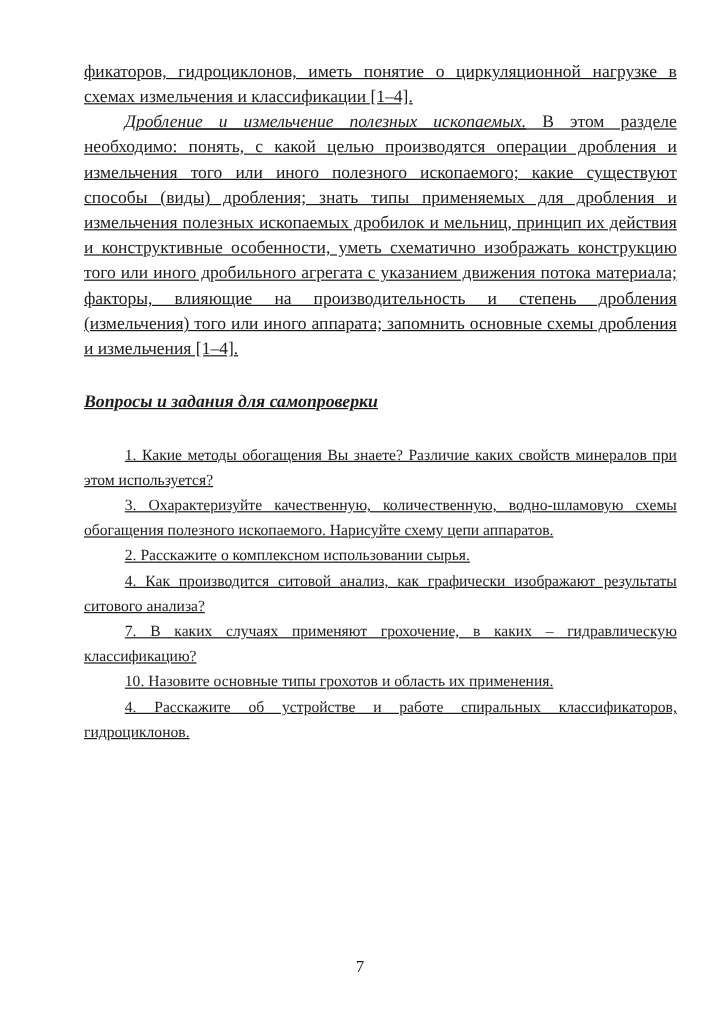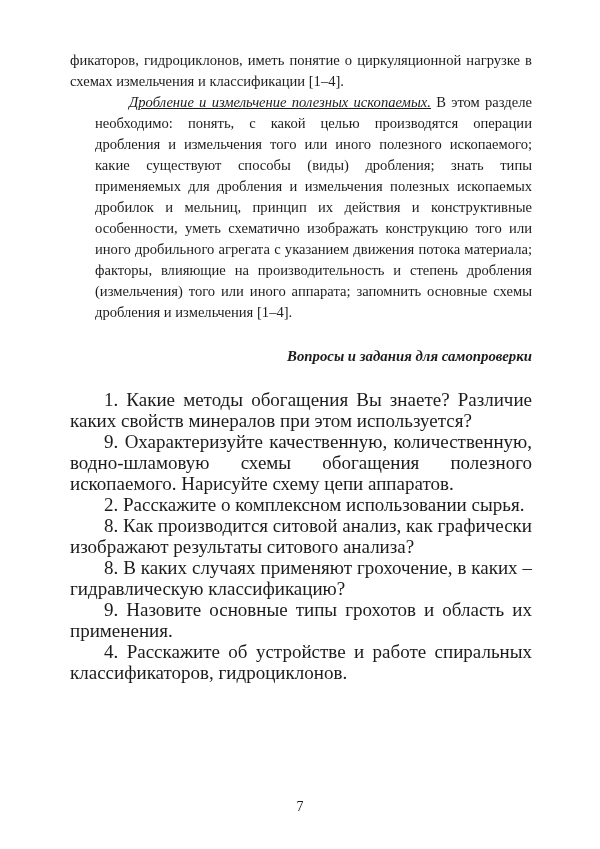--- a/index.html
+++ b/index.html
@@ -16,47 +16,47 @@
     overflow: hidden;
   }
   .page {
     position: absolute;
     top: 0;
     left: 0;
     width: 600px;
     height: 849px;
     background: #ffffff;
     box-sizing: border-box;
-    padding: 50px 68px 0 70px;
+    padding: 50px 36px 0 70px;
+    text-decoration: underline;
   }
   .para {
     margin: 0;
     font-size: 14.6px;
     line-height: 21px;
     text-align: justify;
   }
   .indent {
     text-indent: 34px;
-    margin-left: 25px;
   }
   .lead {
     font-style: italic;
     text-decoration: underline;
   }
   .heading {
     margin: 23px 0 22px 0;
     font-size: 14.8px;
     font-weight: bold;
     font-style: italic;
-    text-align: right;
+    text-align: left;
     line-height: 21px;
   }
   .question {
     margin: 0;
-    font-size: 19px;
+    font-size: 13px;
     line-height: 21px;
     text-align: justify;
     text-indent: 34px;
   }
   .page-number {
     position: absolute;
     bottom: 34px;
     left: 0;
     right: 0;
     text-align: center;
@@ -69,22 +69,22 @@
 
 <div class="page">
 
   <p class="para">фикаторов, гидроциклонов, иметь понятие о циркуляционной нагрузке в схемах измельчения и классификации [1–4].</p>
 
   <p class="para indent"><span class="lead">Дробление и измельчение полезных ископаемых.</span><span> В этом разделе необходимо: понять, с какой целью производятся операции дробления и измельчения того или иного полезного ископаемого; какие существуют способы (виды) дробления; знать типы применяемых для дробления и измельчения полезных ископаемых дробилок и мельниц, принцип их действия и конструктивные особенности, уметь схематично изображать конструкцию того или иного дробильного агрегата с указанием движения потока материала; факторы, влияющие на производительность и степень дробления (измельчения) того или иного аппарата; запомнить основные схемы дробления и измельчения [1–4].</span></p>
 
   <h2 class="heading">Вопросы и задания для самопроверки</h2>
 
   <p class="question">1. Какие методы обогащения Вы знаете? Различие каких свойств минералов при этом используется?</p>
-  <p class="question">9. Охарактеризуйте качественную, количественную, водно-шламовую схемы обогащения полезного ископаемого. Нарисуйте схему цепи аппаратов.</p>
+  <p class="question">3. Охарактеризуйте качественную, количественную, водно-шламовую схемы обогащения полезного ископаемого. Нарисуйте схему цепи аппаратов.</p>
   <p class="question">2. Расскажите о комплексном использовании сырья.</p>
-  <p class="question">8. Как производится ситовой анализ, как графически изображают результаты ситового анализа?</p>
-  <p class="question">8. В каких случаях применяют грохочение, в каких – гидравлическую классификацию?</p>
-  <p class="question">9. Назовите основные типы грохотов и область их применения.</p>
+  <p class="question">4. Как производится ситовой анализ, как графически изображают результаты ситового анализа?</p>
+  <p class="question">7. В каких случаях применяют грохочение, в каких – гидравлическую классификацию?</p>
+  <p class="question">10. Назовите основные типы грохотов и область их применения.</p>
   <p class="question">4. Расскажите об устройстве и работе спиральных классификаторов, гидроциклонов.</p>
 
   <div class="page-number">7</div>
 
 </div>
 
 </body></html>

